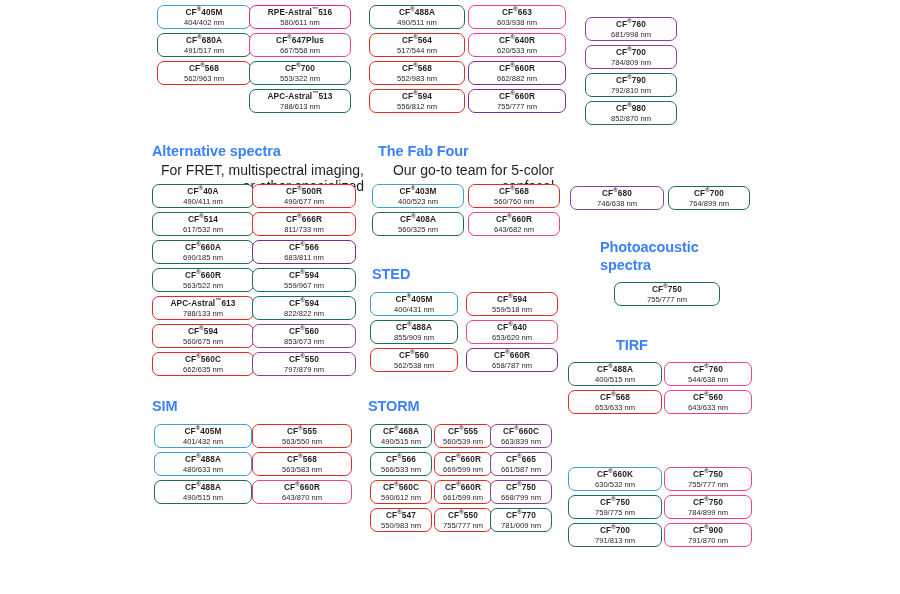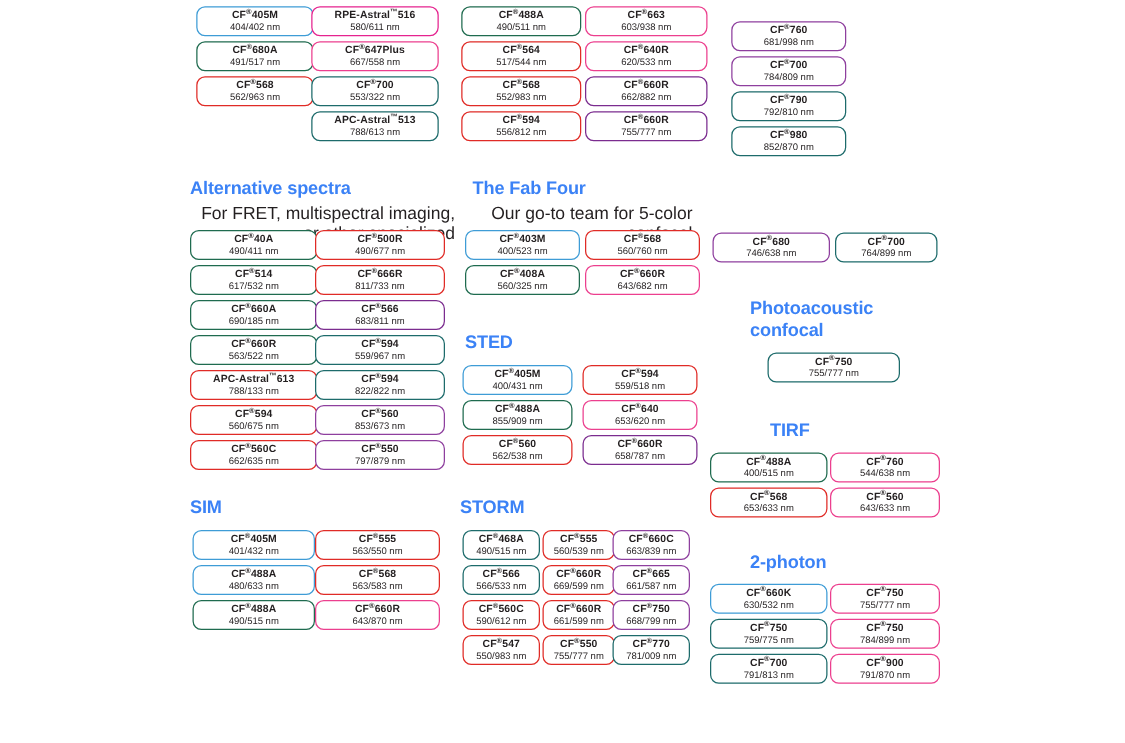--- a/index.html
+++ b/index.html
@@ -260,21 +260,21 @@
       </div>
       <div class="chip" style="border-color: rgb(236, 63, 142); height: 24px;">
         <div class="nm">CF<sup>®</sup>640</div>
         <div class="vals">653/620 nm</div>
       </div>
       <div class="chip" style="border-color: rgb(123, 44, 143); height: 24px;">
         <div class="nm">CF<sup>®</sup>660R</div>
         <div class="vals">658/787 nm</div>
       </div>
     </div>
-    <div class="sect-title two-line" style="left: 600px; top: 238px; width: 140px;">Photoacoustic confocal</div>
+    <div class="sect-title two-line" style="left: 600px; top: 238px; width: 140px;">Photoacoustic spectra</div>
     <div class="col" style="left: 614px; top: 282px; width: 106px;">
       <div class="chip" style="border-color: rgb(29, 107, 107); height: 24px;">
         <div class="nm">CF<sup>®</sup>750</div>
         <div class="vals">755/777 nm</div>
       </div>
     </div>
     <div class="col" style="left: 570px; top: 186px; width: 94px;">
       <div class="chip" style="border-color: rgb(142, 63, 158); height: 24px;">
         <div class="nm">CF<sup>®</sup>680</div>
         <div class="vals">746/638 nm</div>
@@ -300,21 +300,20 @@
     <div class="col" style="left: 664px; top: 362px; width: 88px;">
       <div class="chip" style="border-color: rgb(236, 63, 142); height: 24px;">
         <div class="nm">CF<sup>®</sup>760</div>
         <div class="vals">544/638 nm</div>
       </div>
       <div class="chip" style="border-color: rgb(236, 63, 142); height: 24px;">
         <div class="nm">CF<sup>®</sup>560</div>
         <div class="vals">643/633 nm</div>
       </div>
     </div>
-    <div class="sect-title" style="left: 600px; top: 442px; width: 140px;">2-photon</div>
     <div class="col" style="left: 568px; top: 467px; width: 94px;">
       <div class="chip" style="border-color: rgb(62, 156, 214); height: 24px;">
         <div class="nm">CF<sup>®</sup>660K</div>
         <div class="vals">630/532 nm</div>
       </div>
       <div class="chip" style="border-color: rgb(29, 107, 107); height: 24px;">
         <div class="nm">CF<sup>®</sup>750</div>
         <div class="vals">759/775 nm</div>
       </div>
       <div class="chip" style="border-color: rgb(29, 107, 107); height: 24px;">

